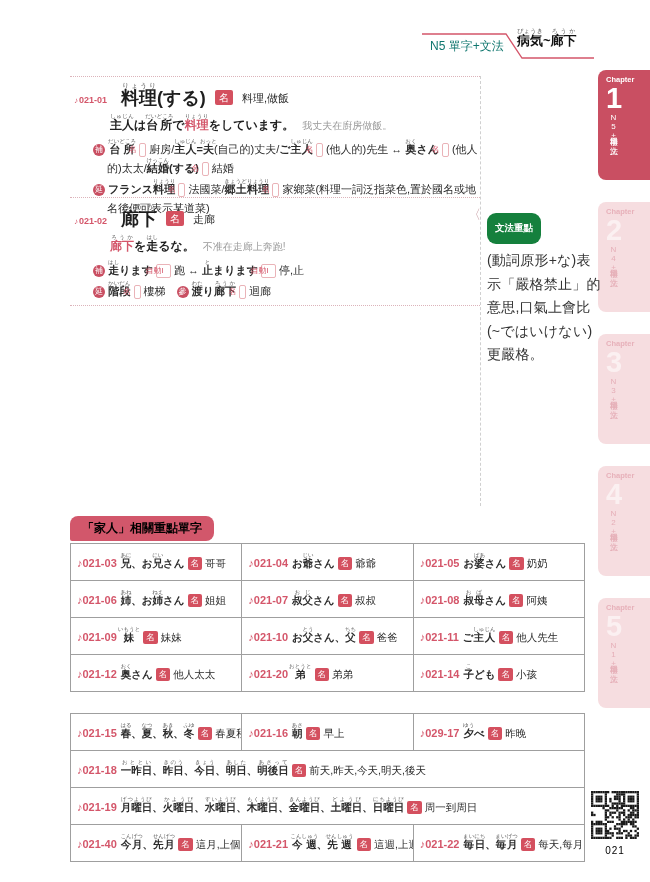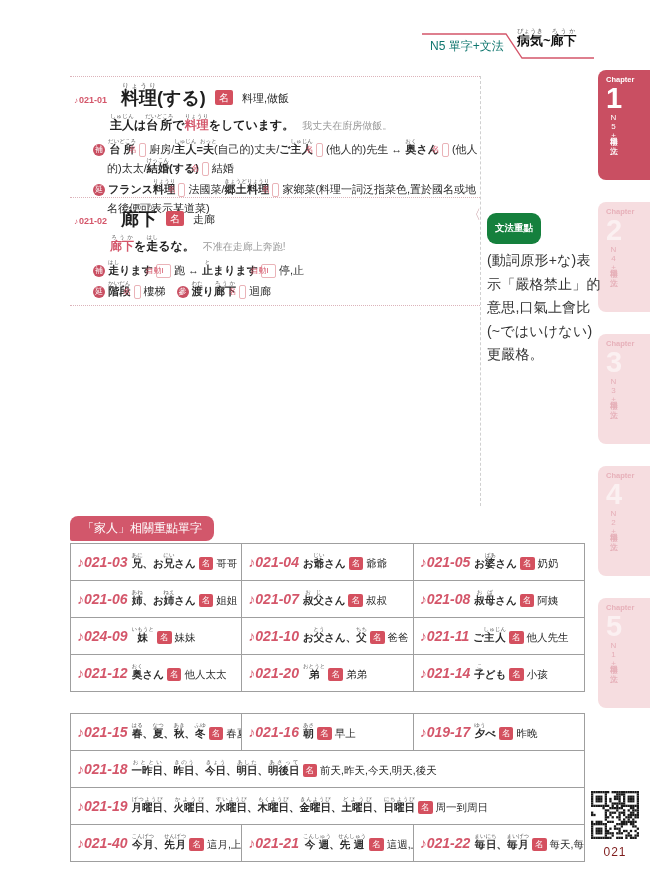--- a/index.html
+++ b/index.html
@@ -47,30 +47,30 @@
           font-size:8px;line-height:12px;text-align:center;margin-right:3px;vertical-align:middle;text-indent:0;}
   .dotsep{position:absolute;left:70px;width:410px;border-top:1px dotted #dcb3ba;height:0;}
   .dashv{position:absolute;left:480px;top:76px;height:430px;border-left:1px dashed #d0d0d0;width:0;}
   
   .gnote{position:absolute;left:487px;top:213px;width:114px;}
   .gpill{display:inline-block;background:#15803d;color:#fff;font-size:9.5px;font-weight:700;
          padding:9px 8px;border-radius:9px;}
   .gtext{font-size:14px;line-height:1.68;color:#333;margin-top:5px;letter-spacing:0.2px;}
   .gpointer{position:absolute;left:468px;top:206px;font-size:13px;color:#c9a0a6;}
   
-  .tpill{position:absolute;background:#d2576b;color:#ffffff;font-size:12px;font-weight:400;
+  .tpill{position:absolute;background:#d2576b;color:#000000;font-size:12px;font-weight:700;
          padding:4px 12px;border-radius:8px 8px 8px 2px;}
   .vtable{position:absolute;border-collapse:collapse;table-layout:fixed;width:515px;background:#fff;}
   .vtable td{border:1px solid #9f9f9f;height:32px;padding:2px 6px;font-size:10.5px;color:#2b2b2b;
              white-space:nowrap;overflow:hidden;vertical-align:middle;}
-  .cellnum{color:#d4566a;font-size:14px;margin-right:4px;font-weight:700;font-style:italic;}
+  .cellnum{color:#d4566a;font-size:11px;margin-right:4px;font-weight:700;}
   
   .qr{position:absolute;left:591px;top:791px;}
   .pagenum{position:absolute;left:591px;top:845px;width:48px;text-align:center;
-           font-size:12px;color:#7f1d1d;letter-spacing:1px;}
+           font-size:10px;color:#000000;letter-spacing:1px;}
 </style>
 </head>
 <body>
 
 <div id="page">
 
   <svg class="hdr-rule" width="176" height="32">
     <polyline points="2,4 86,4 102,28 174,28" fill="none" stroke="#d4566a" stroke-width="1.3"></polyline>
   </svg>
   <div class="hdr-left">N5 單字+文法</div>
@@ -144,38 +144,38 @@
       <td><span class="cellnum">♪021-03</span><ruby class="jp">兄<rt>あに</rt></ruby><span class="jp">、お</span><ruby class="jp">兄<rt>にい</rt></ruby><span class="jp">さん</span><span class="badge-f">名</span><span>哥哥</span></td>
       <td><span class="cellnum">♪021-04</span><span class="jp">お</span><ruby class="jp">爺<rt>じい</rt></ruby><span class="jp">さん</span><span class="badge-f">名</span><span>爺爺</span></td>
       <td><span class="cellnum">♪021-05</span><span class="jp">お</span><ruby class="jp">婆<rt>ばあ</rt></ruby><span class="jp">さん</span><span class="badge-f">名</span><span>奶奶</span></td>
     </tr>
     <tr>
       <td><span class="cellnum">♪021-06</span><ruby class="jp">姉<rt>あね</rt></ruby><span class="jp">、お</span><ruby class="jp">姉<rt>ねえ</rt></ruby><span class="jp">さん</span><span class="badge-f">名</span><span>姐姐</span></td>
       <td><span class="cellnum">♪021-07</span><ruby class="jp">叔父<rt>おじ</rt></ruby><span class="jp">さん</span><span class="badge-f">名</span><span>叔叔</span></td>
       <td><span class="cellnum">♪021-08</span><ruby class="jp">叔母<rt>おば</rt></ruby><span class="jp">さん</span><span class="badge-f">名</span><span>阿姨</span></td>
     </tr>
     <tr>
-      <td><span class="cellnum">♪024-09</span><ruby class="jp">妹<rt>いもうと</rt></ruby><span class="badge-f">名</span><span>妹妹</span></td>
+      <td><span class="cellnum">♪021-09</span><ruby class="jp">妹<rt>いもうと</rt></ruby><span class="badge-f">名</span><span>妹妹</span></td>
       <td><span class="cellnum">♪021-10</span><span class="jp">お</span><ruby class="jp">父<rt>とう</rt></ruby><span class="jp">さん、</span><ruby class="jp">父<rt>ちち</rt></ruby><span class="badge-f">名</span><span>爸爸</span></td>
       <td><span class="cellnum">♪021-11</span><span class="jp">ご</span><ruby class="jp">主人<rt>しゅじん</rt></ruby><span class="badge-f">名</span><span>他人先生</span></td>
     </tr>
     <tr>
       <td><span class="cellnum">♪021-12</span><ruby class="jp">奥<rt>おく</rt></ruby><span class="jp">さん</span><span class="badge-f">名</span><span>他人太太</span></td>
       <td><span class="cellnum">♪021-20</span><ruby class="jp">弟<rt>おとうと</rt></ruby><span class="badge-f">名</span><span>弟弟</span></td>
       <td><span class="cellnum">♪021-14</span><ruby class="jp">子<rt>こ</rt></ruby><span class="jp">ども</span><span class="badge-f">名</span><span>小孩</span></td>
     </tr>
   </tbody>
     </table>
 
   <table class="vtable" style="left:70px;top:713px">
     <tbody>
         <tr>
       <td><span class="cellnum">♪021-15</span><ruby class="jp">春<rt>はる</rt></ruby><span class="jp">、</span><ruby class="jp">夏<rt>なつ</rt></ruby><span class="jp">、</span><ruby class="jp">秋<rt>あき</rt></ruby><span class="jp">、</span><ruby class="jp">冬<rt>ふゆ</rt></ruby><span class="badge-f">名</span><span>春夏秋冬</span></td>
       <td><span class="cellnum">♪021-16</span><ruby class="jp">朝<rt>あさ</rt></ruby><span class="badge-f">名</span><span>早上</span></td>
-      <td><span class="cellnum">♪019-17</span><ruby class="jp">夕<rt>ゆう</rt></ruby><span class="jp">べ</span><span class="badge-f">名</span><span>昨晚</span></td>
+      <td><span class="cellnum">♪029-17</span><ruby class="jp">夕<rt>ゆう</rt></ruby><span class="jp">べ</span><span class="badge-f">名</span><span>昨晚</span></td>
     </tr>
     <tr>
       <td colspan="3"><span class="cellnum">♪021-18</span><ruby class="jp">一昨日<rt>おととい</rt></ruby><span class="jp">、</span><ruby class="jp">昨日<rt>きのう</rt></ruby><span class="jp">、</span><ruby class="jp">今日<rt>きょう</rt></ruby><span class="jp">、</span><ruby class="jp">明日<rt>あした</rt></ruby><span class="jp">、</span><ruby class="jp">明後日<rt>あさって</rt></ruby><span class="badge-f">名</span><span>前天,昨天,今天,明天,後天</span></td>
     </tr>
     <tr>
       <td colspan="3"><span class="cellnum">♪021-19</span><ruby class="jp">月曜日<rt>げつようび</rt></ruby><span class="jp">、</span><ruby class="jp">火曜日<rt>かようび</rt></ruby><span class="jp">、</span><ruby class="jp">水曜日<rt>すいようび</rt></ruby><span class="jp">、</span><ruby class="jp">木曜日<rt>もくようび</rt></ruby><span class="jp">、</span><ruby class="jp">金曜日<rt>きんようび</rt></ruby><span class="jp">、</span><ruby class="jp">土曜日<rt>どようび</rt></ruby><span class="jp">、</span><ruby class="jp">日曜日<rt>にちようび</rt></ruby><span class="badge-f">名</span><span>周一到周日</span></td>
     </tr>
     <tr>
       <td><span class="cellnum">♪021-40</span><ruby class="jp">今月<rt>こんげつ</rt></ruby><span class="jp">、</span><ruby class="jp">先月<rt>せんげつ</rt></ruby><span class="badge-f">名</span><span>這月,上個月</span></td>
       <td><span class="cellnum">♪021-21</span><ruby class="jp">今週<rt>こんしゅう</rt></ruby><span class="jp">、</span><ruby class="jp">先週<rt>せんしゅう</rt></ruby><span class="badge-f">名</span><span>這週,上週</span></td>

